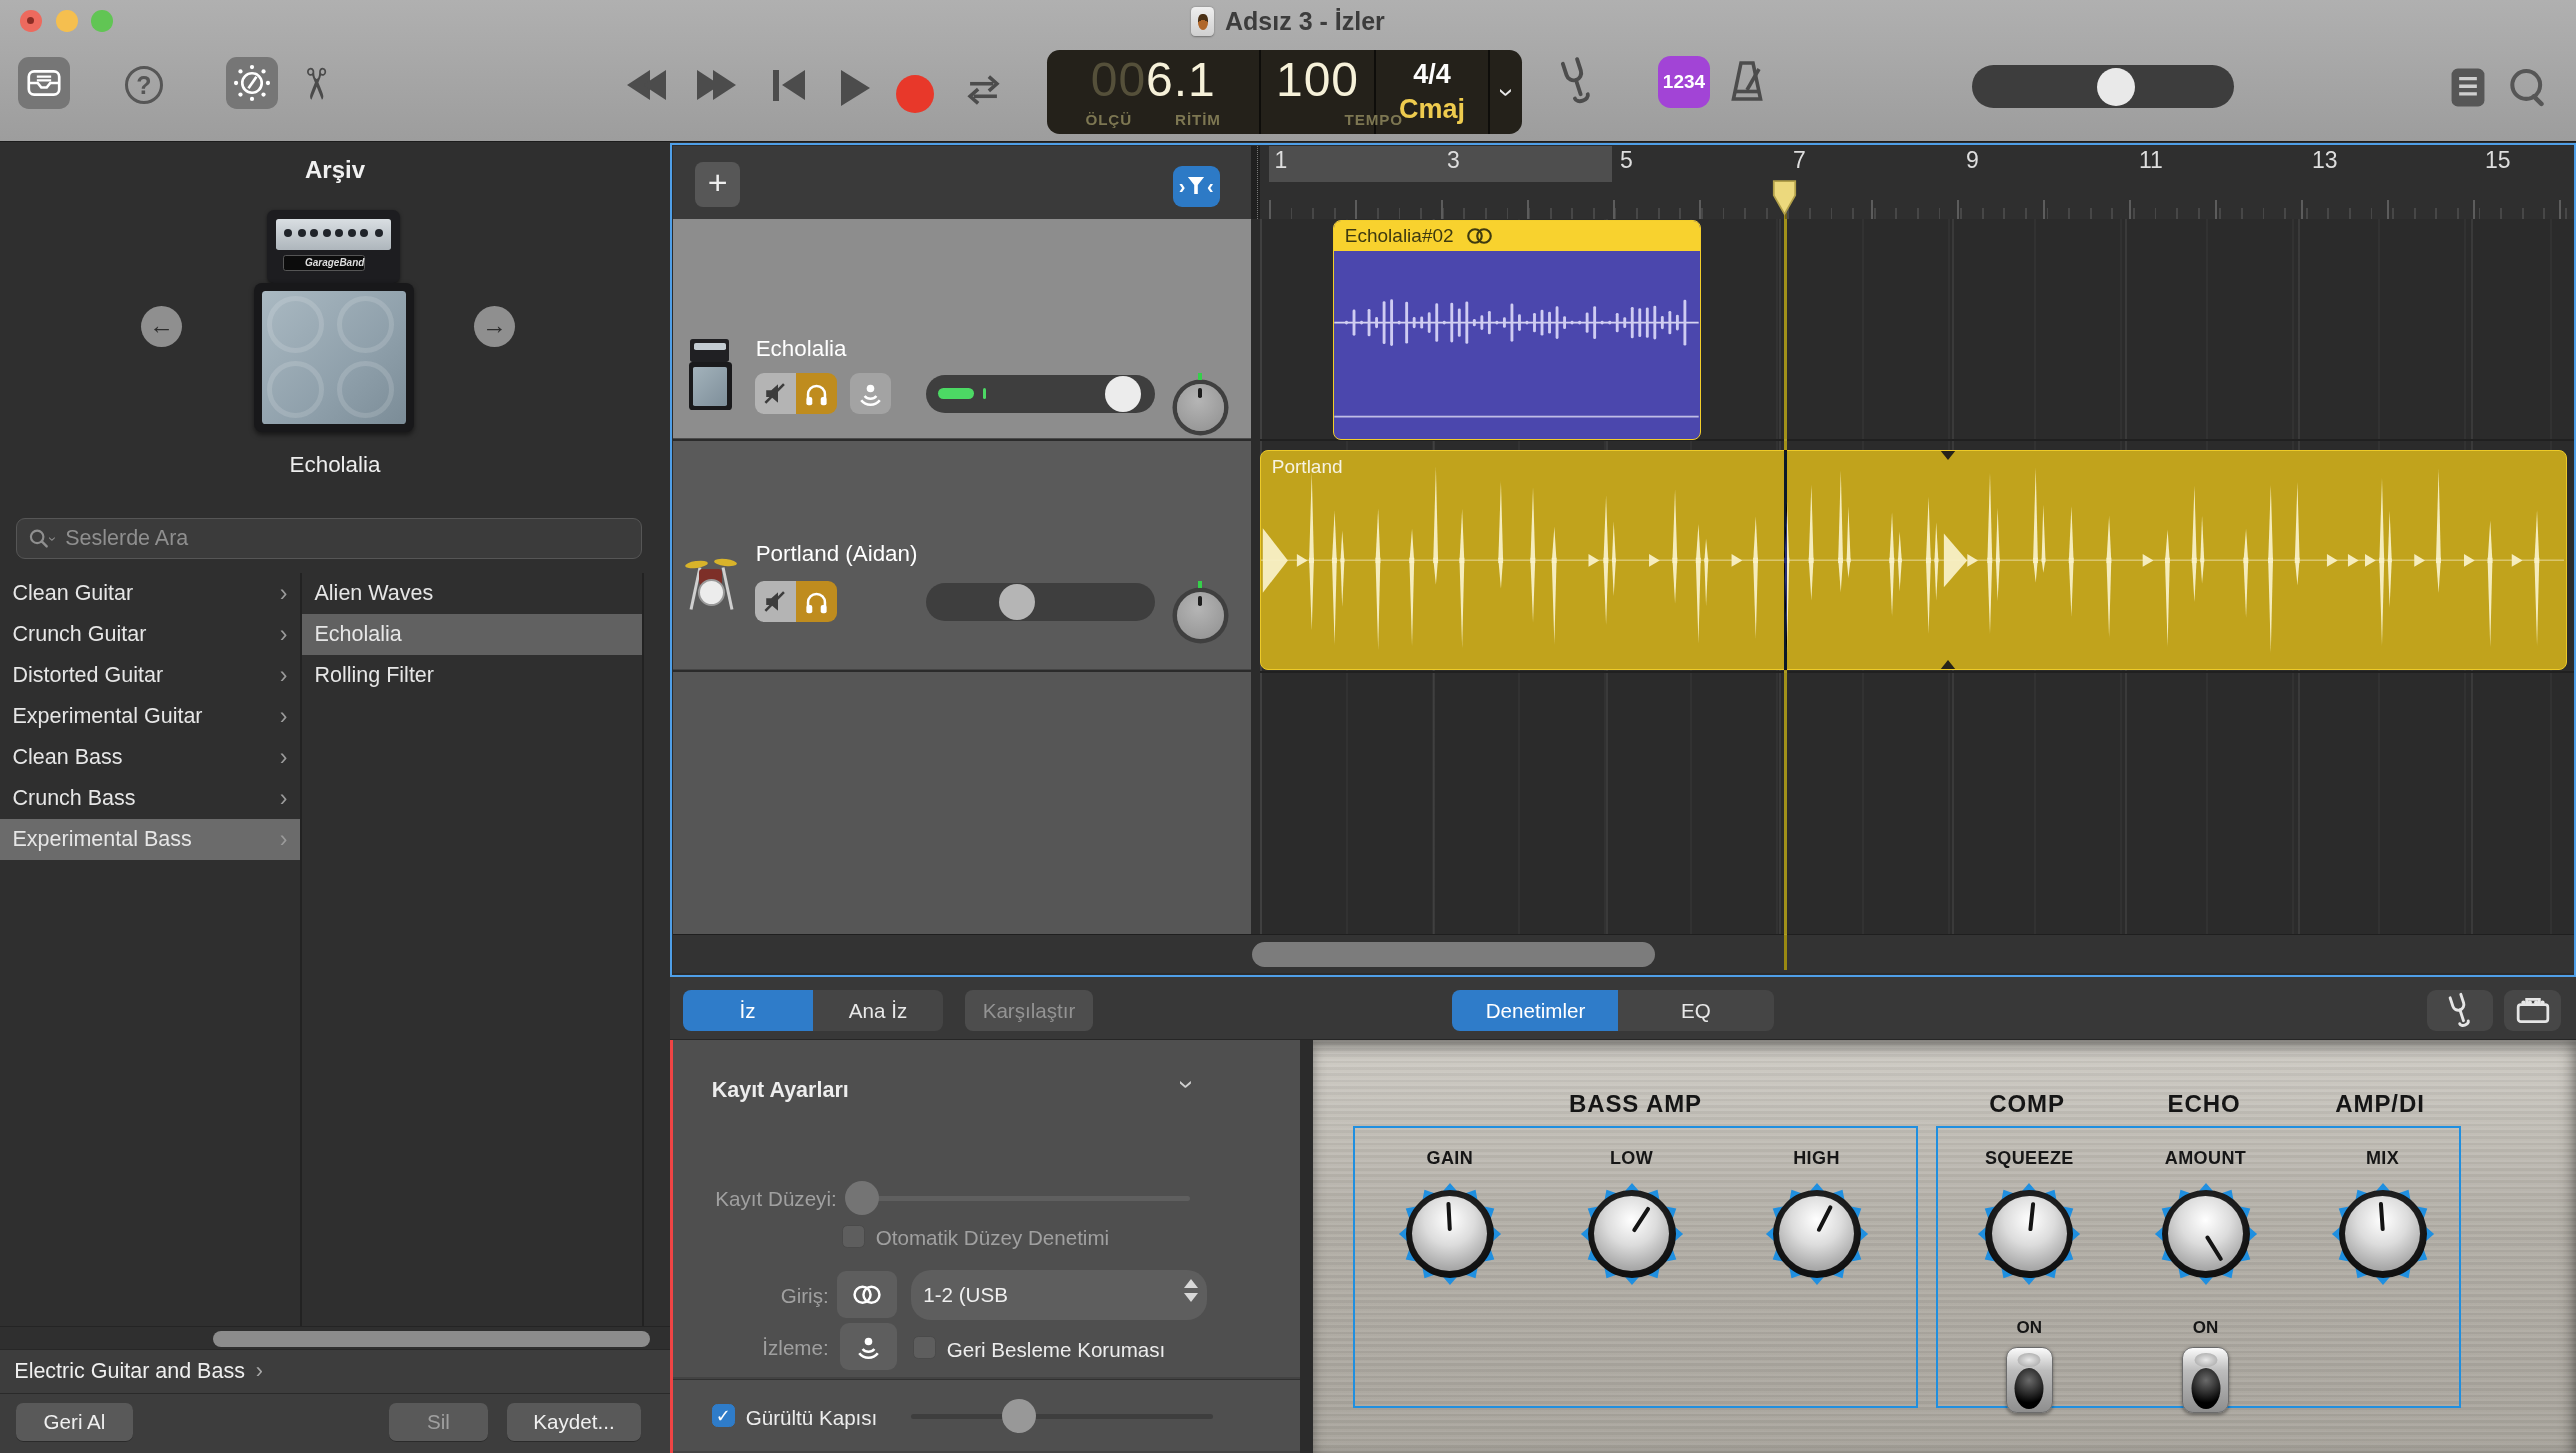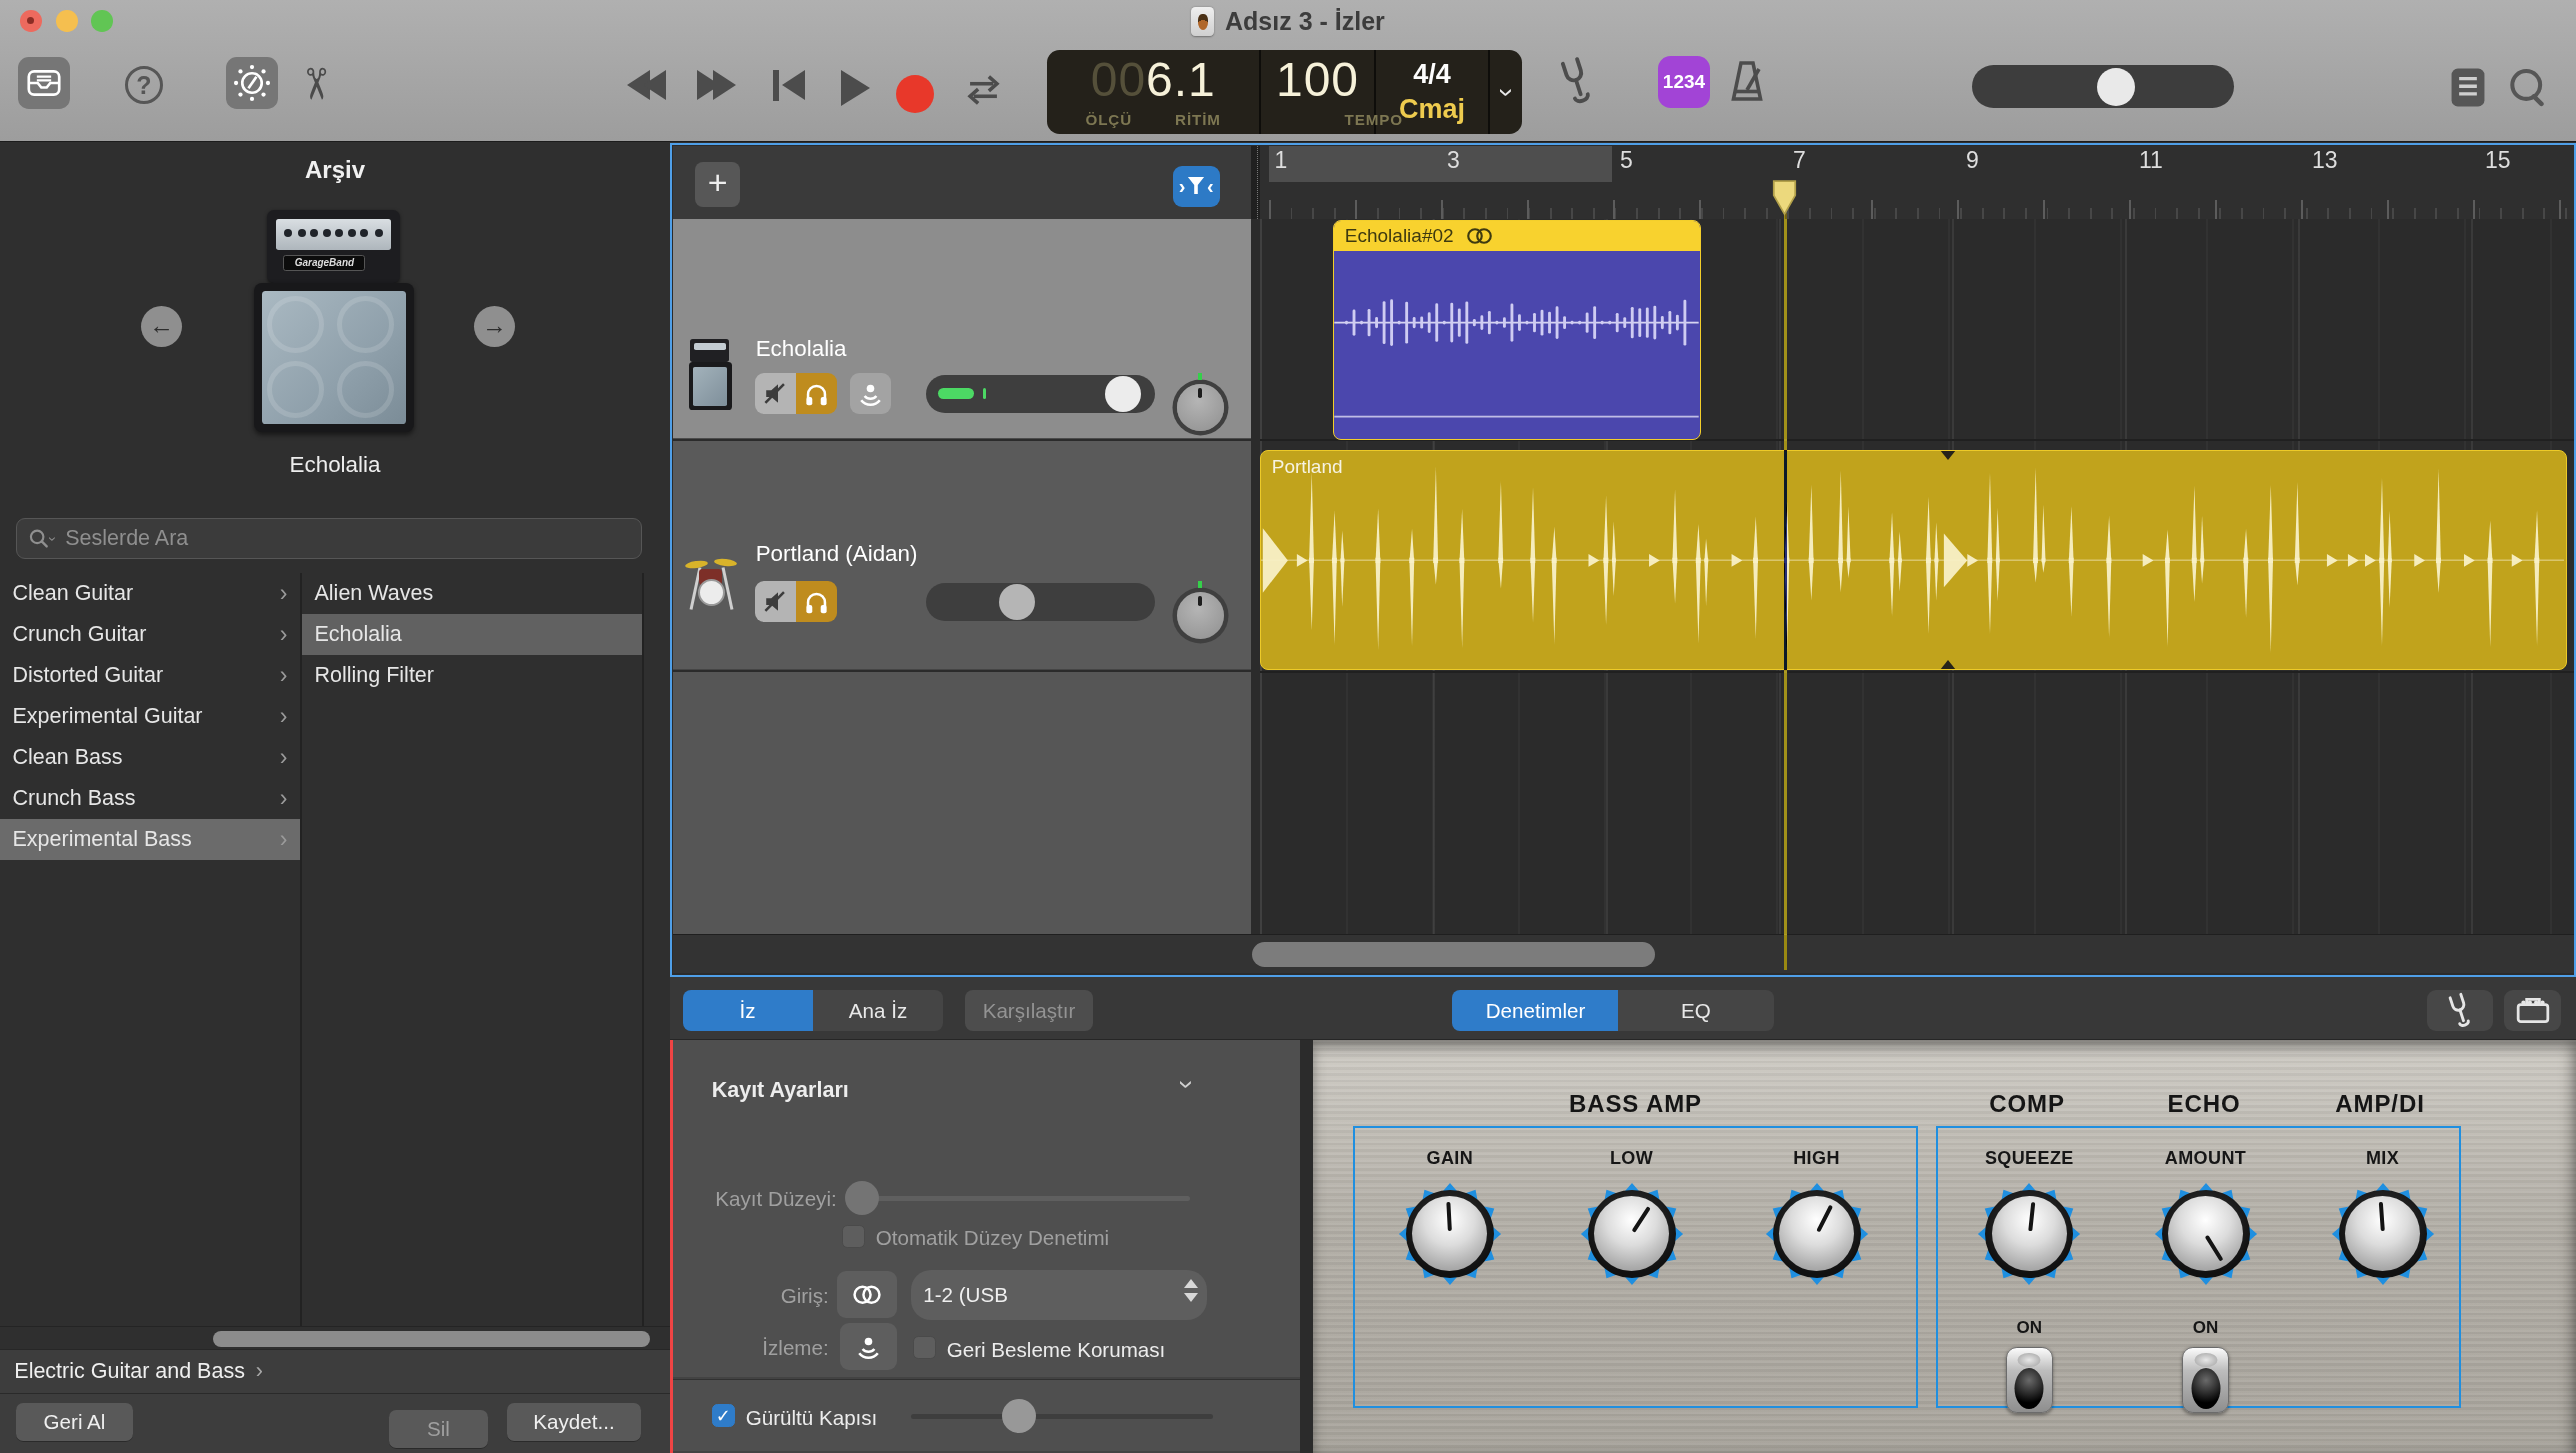--- a/index.html
+++ b/index.html
@@ -58,21 +58,21 @@
   #lib-title{position:absolute;top:12.5px;width:100%;text-align:center;font-size:24px;font-weight:700;color:#f0f0f0;}
   .nav-circle{position:absolute;width:41px;height:41px;border-radius:50%;background:#8f8f8f;color:#2d2d2d;
     font-size:25px;font-weight:700;text-align:center;line-height:39px;top:163px;}
   
   #amp-illu{position:absolute;left:254px;top:67px;width:161px;height:224px;}
   #amp-head{position:absolute;left:13.4px;top:0;width:133px;height:73px;background:#1d1d20;border-radius:7.2px;
     box-shadow:0 1.8px 3.6px rgba(0,0,0,.5);}
   #amp-head .face{position:absolute;left:9px;top:9px;width:115px;height:30.5px;background:linear-gradient(180deg,#d9dee2,#aeb6bc);border-radius:2.7px;}
   #amp-head .face i{position:absolute;top:10px;width:8px;height:8px;border-radius:50%;background:#20242a;}
   #amp-head .plate{position:absolute;left:16px;top:45px;width:82px;height:16px;background:#0c0c0c;border:0.9px solid #555;border-radius:2.7px;
-    color:#ddd;font-size:10px;font-style:italic;font-weight:700;text-align:center;line-height:14.3px;}
+    color:#ddd;font-size:10px;font-style:italic;font-weight:700;text-align:right;line-height:14.3px;}
   #amp-cab{position:absolute;left:0;top:73px;width:160px;height:149px;background:#18181a;border-radius:8px;padding:8px;
     box-shadow:0 2.7px 5.4px rgba(0,0,0,.5);}
   #amp-cab .grille{width:100%;height:100%;border-radius:3.6px;background:linear-gradient(135deg,#aab9c2,#8fa0ab 60%,#7b8c97);position:relative;overflow:hidden;}
   #amp-cab .spk{position:absolute;width:57px;height:57px;border-radius:50%;border:5.4px solid rgba(255,255,255,.14);}
   #lib-sound-name{position:absolute;top:309px;width:100%;text-align:center;font-size:22.4px;color:#ededed;}
   #search-box{position:absolute;left:16px;top:375px;width:626px;height:41px;border-radius:9px;background:#3b3b3b;border:0.9px solid #565656;
     display:flex;align-items:center;padding:0 10.8px;gap:7.2px;}
   #search-box input{background:transparent;border:none;outline:none;color:#dcdcdc;font-size:21.5px;width:100%;
     font-family:"Liberation Sans",sans-serif;}
   #search-box input::placeholder{color:#8f8f8f;}
@@ -436,21 +436,21 @@
     <div class="thumb"></div>
   </div>
 
   <div id="breadcrumb-bar">
     <span>Electric Guitar and Bass</span>
     <span class="chev">›</span>
   </div>
 
   <div id="side-footer">
     <div class="side-btn" style="left:16px;width:117px;">Geri Al</div>
-    <div class="side-btn" style="left:389px;width:99px;color:#a0a0a0;margin-top:7px;">Sil</div>
+    <div class="side-btn" style="left:389px;width:99px;color:#a0a0a0;">Sil</div>
     <div class="side-btn" style="left:507px;width:134px;">Kaydet...</div>
   </div>
 </div>
 
 <div id="arrange">
   <div id="th-toolbar">
     <div id="add-track">+</div>
     <div id="track-filter">
       <span>›</span>
       <svg width="18" height="20" viewBox="0 0 20 22">

